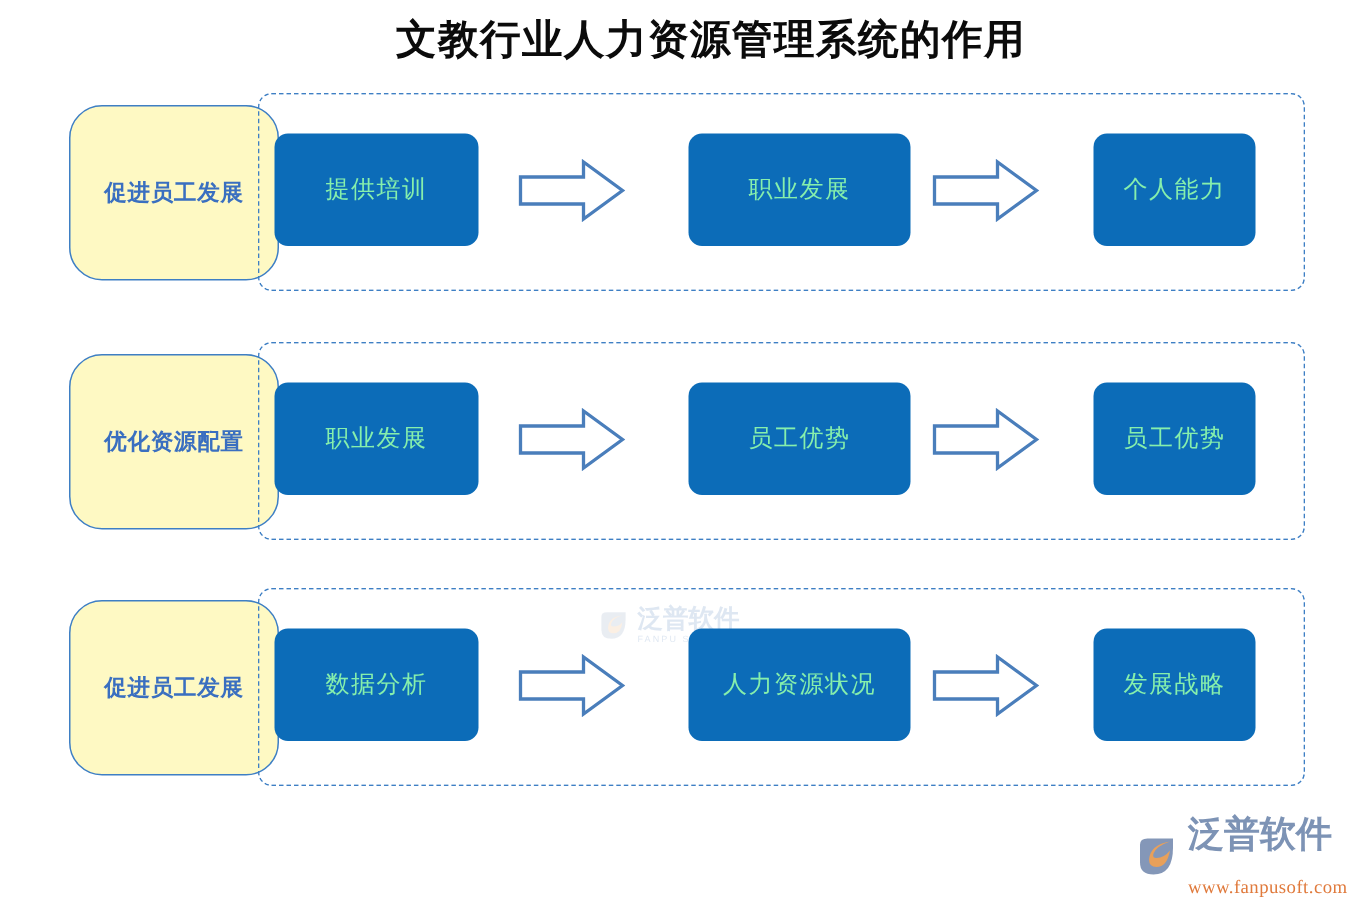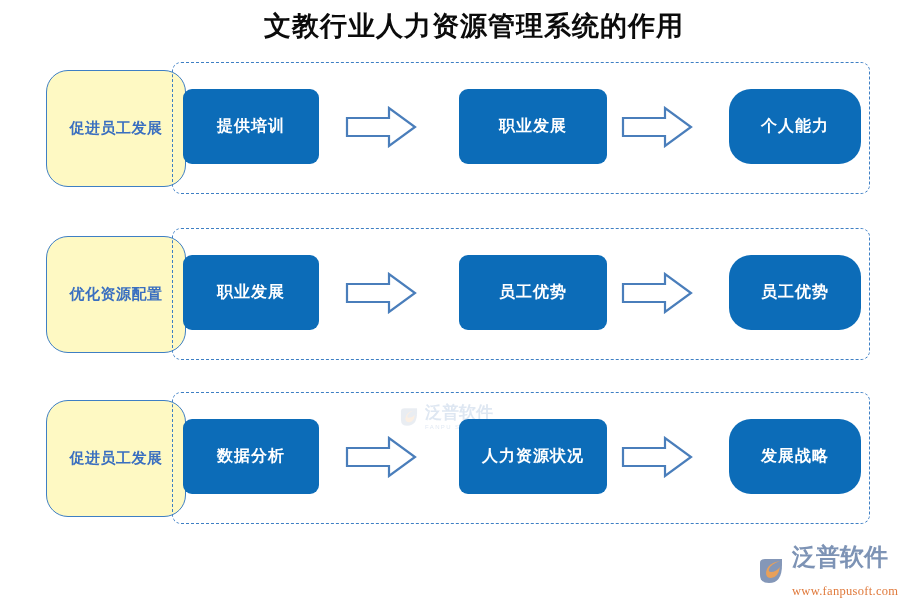--- a/index.html
+++ b/index.html
@@ -125,27 +125,27 @@
     height: 75px;
     box-sizing: border-box;
     background: #0c6cb8;
     border-radius: 9px;
     display: flex;
     align-items: center;
     justify-content: center;
   }
   .step-box.s0 { left: 10px;  width: 136px; }
   .step-box.s1 { left: 286px; width: 148px; }
-  .step-box.s2 { left: 556px; width: 132px; border-radius: 22px; }
+  .step-box.s2 { left: 556px; width: 108px; }
 
   .step-label {
     font-family: "Liberation Serif", "DejaVu Serif", serif;
     font-size: 16px;
-    font-weight: bold;
-    color: #ffffff;
+    font-weight: normal;
+    color: #86efac;
     letter-spacing: 1px;
     white-space: nowrap;
   }
 
   
   .arrow-icon {
     position: absolute;
     top: 43px;
     width: 72px;
     height: 42px;

